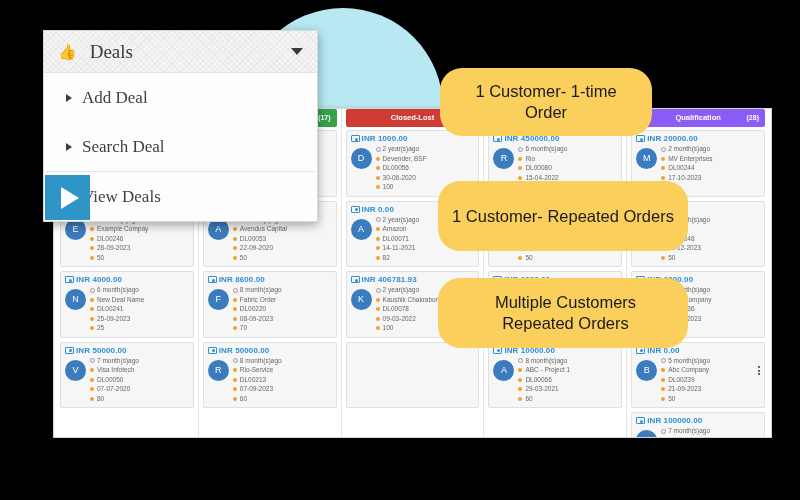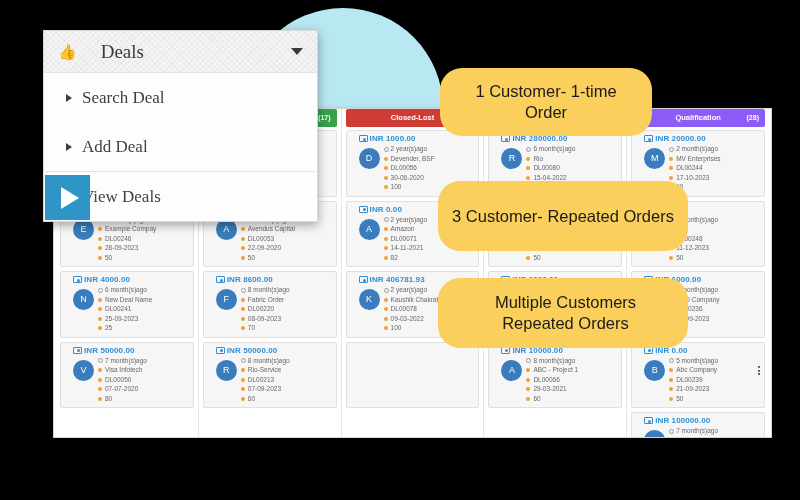--- a/index.html
+++ b/index.html
@@ -45,21 +45,21 @@
   }
   .col-head .cnt { position: absolute; right: 6px; top: 0; font-size: 7px; }
   .col-head .nm { position: absolute; left: 0; right: 0; text-align: center; }
 
   
   .card {
     background: #f6f6f6;
     border: 1px solid #e0e0e0;
     border-radius: 2px;
     margin-bottom: 4px;
-    padding: 3px 4px 4px 12px;
+    padding: 3px 4px 4px 4px;
     position: relative;
     min-height: 60px;
   }
   .card-amt {
     color: #2f8fd4; font-size: 8px; font-weight: bold;
     letter-spacing: .1px; white-space: nowrap;
     margin-bottom: 1px;
   }
   .amt-ico {
     display: inline-block; width: 9px; height: 7px;
@@ -110,21 +110,21 @@
     height: 42px; display: flex; align-items: center;
     padding: 0 14px;
     border-bottom: 1px solid #e2e2e2;
     background-color: #f4f4f4;
     background-image:
       repeating-linear-gradient(45deg, rgba(0,0,0,.035) 0 1px, transparent 1px 4px),
       repeating-linear-gradient(-45deg, rgba(0,0,0,.035) 0 1px, transparent 1px 4px);
   }
   .dd-title {
     font-family: "Liberation Serif", serif;
-    font-size: 19px; color: #3a3a3a; margin-left: 24px;
+    font-size: 19px; color: #3a3a3a; margin-left: 13px;
   }
   .thumb { font-size: 15px; color: #3a3a3a; line-height: 1; }
   .caret {
     margin-left: auto;
     width: 0; height: 0;
     border-left: 6px solid transparent; border-right: 6px solid transparent;
     border-top: 7px solid #3a3a3a;
   }
   .dd-item {
     height: 49px; display: flex; align-items: center;
@@ -345,21 +345,21 @@
                 <div class="ln" style="visibility: hidden;"><span class="dot"></span><span></span></div>
                 <div class="ln" style="visibility: hidden;"><span class="dot"></span><span></span></div>
                 <div class="ln" style="visibility: hidden;"><span class="dot"></span><span></span></div>
               </div>
             </div>
           </div>
         </div>
         <div class="column">
           <div class="col-head" style="background: rgb(46, 149, 198); visibility: hidden;"></div>
           <div class="card">
-            <div class="card-amt"><span class="amt-ico"></span><span>INR 280000.00</span></div>
+            <div class="card-amt"><span class="amt-ico"></span><span>INR 450000.00</span></div>
             <div class="card-body">
               <div class="avatar">R</div>
               <div class="card-lines">
                 <div class="ln"><span class="clk"></span><span>6 month(s)ago</span></div>
                 <div class="ln"><span class="dot"></span><span>Rio</span></div>
                 <div class="ln"><span class="dot"></span><span>DL00080</span></div>
                 <div class="ln"><span class="dot"></span><span>15-04-2022</span></div>
                 <div class="ln"><span class="dot"></span><span>71</span></div>
               </div>
             </div>
@@ -481,39 +481,39 @@
   </div>
 
   <div class="dd">
     <div class="dd-head">
       <span class="thumb">👍</span>
       <span class="dd-title">Deals</span>
       <span class="caret"></span>
     </div>
     <div class="dd-item">
       <span class="arw"></span>
-      <span>Search Deal</span>
+      <span>Add Deal</span>
     </div>
     <div class="dd-item">
       <span class="arw"></span>
-      <span>Add Deal</span>
+      <span>Search Deal</span>
     </div>
     <div class="dd-sep"></div>
     <div class="dd-item">
       <span>View Deals</span>
     </div>
   </div>
 
   <div class="play-badge">
     <span class="tri"></span>
   </div>
 
   <div class="callout" id="callout1">
     <span>1 Customer- 1-time Order</span>
   </div>
   <div class="callout" id="callout2">
-    <span>3 Customer- Repeated Orders</span>
+    <span>1 Customer- Repeated Orders</span>
   </div>
   <div class="callout" id="callout3">
     <span>Multiple Customers Repeated Orders</span>
   </div>
 
 </div>
 
 </body></html>

